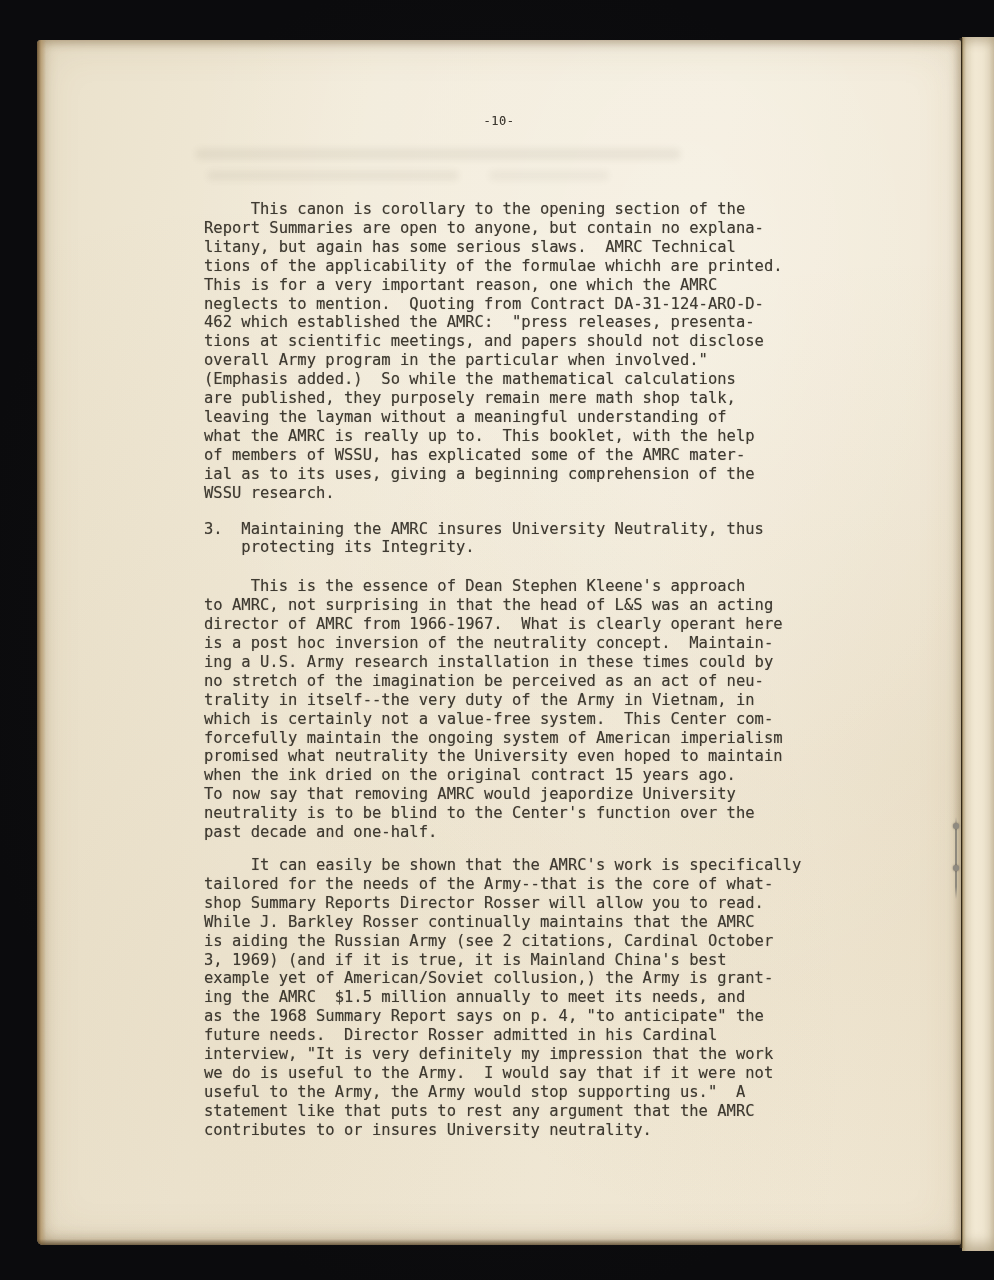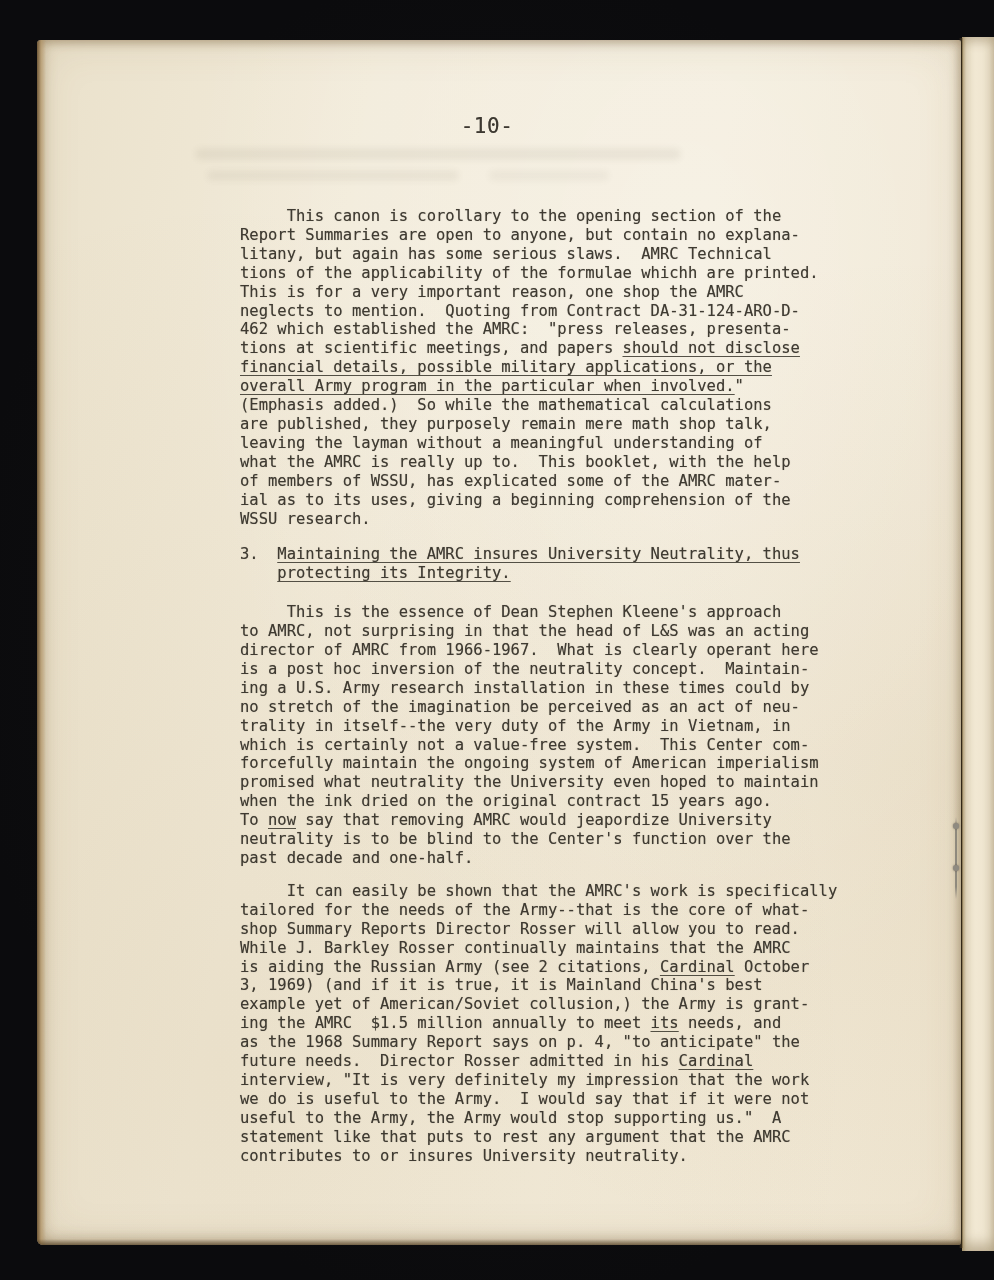--- a/index.html
+++ b/index.html
@@ -101,48 +101,46 @@
     background: #5a513c;
     filter: blur(3px);
     border-radius: 6px;
   }
   .ghost.g1 { left: 158px; top: 108px; width: 486px; height: 12px; opacity: 0.075; }
   .ghost.g2 { left: 170px; top: 130px; width: 252px; height: 11px; opacity: 0.065; }
   .ghost.g3 { left: 452px; top: 130px; width: 120px; height: 11px; opacity: 0.05; }
   
   .page-number {
     position: absolute;
-    left: 155px;
+    left: 167px;
     top: 74px;
     width: 590px;
     text-align: center;
-    font-size: 21px;
+    font-size: 12px;
     color: rgba(54,50,42,0.92);
     text-shadow: 0 0 0.6px rgba(54,50,42,0.55);
     letter-spacing: 0.5px;
   }
   .text-body {
     position: absolute;
     left: 167px;
-    top: 167px;
+    top: 160px;
     width: 660px;
-    margin-left: 36px;
   }
   .block { margin: 0 0 14px 0; }
   .block.section-heading { margin: 17px 0 20px 0; }
   .line {
     white-space: pre;
     font-family: "DejaVu Sans Mono", "Liberation Mono", monospace;
     font-size: 15.5px;
     line-height: 18.9px;
     color: rgba(56,52,43,0.93);
     text-shadow: 0 0 0.7px rgba(56,52,43,0.5);
   }
   .line .u {
-    text-decoration: underline;
     text-decoration-thickness: 1px;
     text-decoration-color: rgba(56,52,43,0.7);
     text-underline-offset: 3px;
   }
 </style>
 </head>
 <body>
 
 <div class="scene">
 
@@ -158,25 +156,24 @@
     <div class="ghost g3"></div>
 
     <div class="page-number">-10-</div>
 
     <div class="text-body">
         <div class="block paragraph">
           <div class="line"><span>     This canon is corollary to the opening section of the</span></div>
           <div class="line"><span>Report Summaries are open to anyone, but contain no explana-</span></div>
           <div class="line"><span>litany, but again has some serious slaws.  AMRC Technical</span></div>
           <div class="line"><span>tions of the applicability of the formulae whichh are printed.</span></div>
-          <div class="line"><span>This is for a very important reason, one shop the AMRC</span></div>
+          <div class="line"><span>This is for a very important reason, one which the AMRC</span></div>
           <div class="line"><span>neglects to mention.  Quoting from Contract DA-31-124-ARO-D-</span></div>
           <div class="line"><span>462 which established the AMRC:  "press releases, presenta-</span></div>
           <div class="line"><span>tions at scientific meetings, and papers </span><span class="u">should not disclose</span></div>
-          <div class="line"><span class="u">financial details, possible military applications, or the</span></div>
           <div class="line"><span class="u">overall Army program in the particular when involved.</span><span>"</span></div>
           <div class="line"><span>(Emphasis added.)  So while the mathematical calculations</span></div>
           <div class="line"><span>are published, they purposely remain mere math shop talk,</span></div>
           <div class="line"><span>leaving the layman without a meaningful understanding of</span></div>
           <div class="line"><span>what the AMRC is really up to.  This booklet, with the help</span></div>
           <div class="line"><span>of members of WSSU, has explicated some of the AMRC mater-</span></div>
           <div class="line"><span>ial as to its uses, giving a beginning comprehension of the</span></div>
           <div class="line"><span>WSSU research.</span></div>
         </div>
         <div class="block section-heading">

